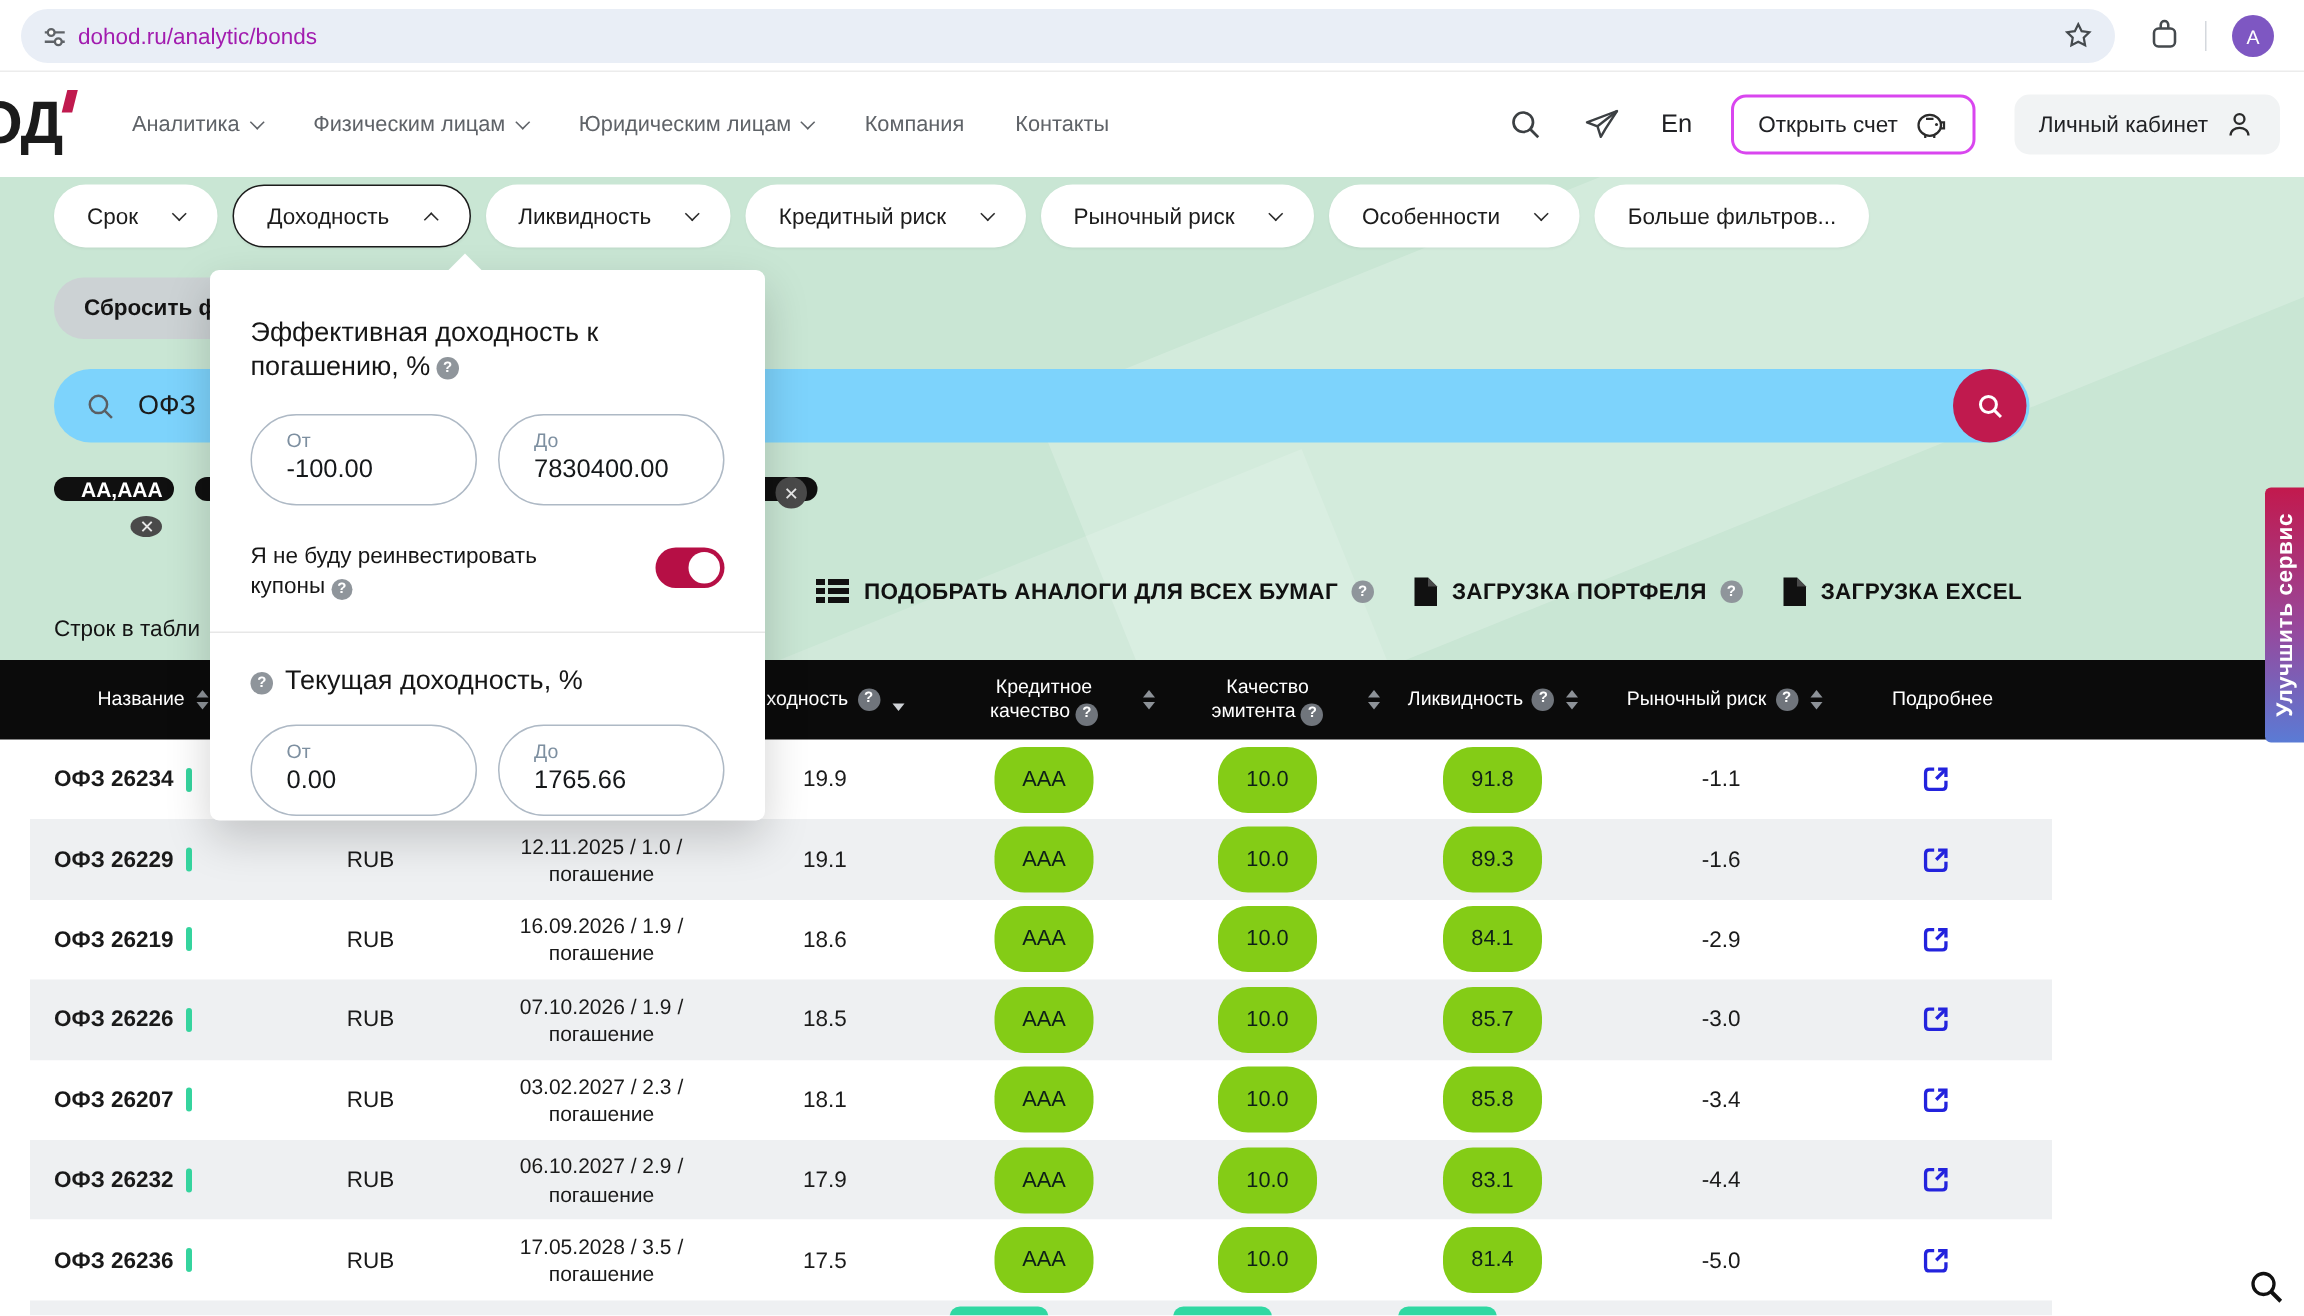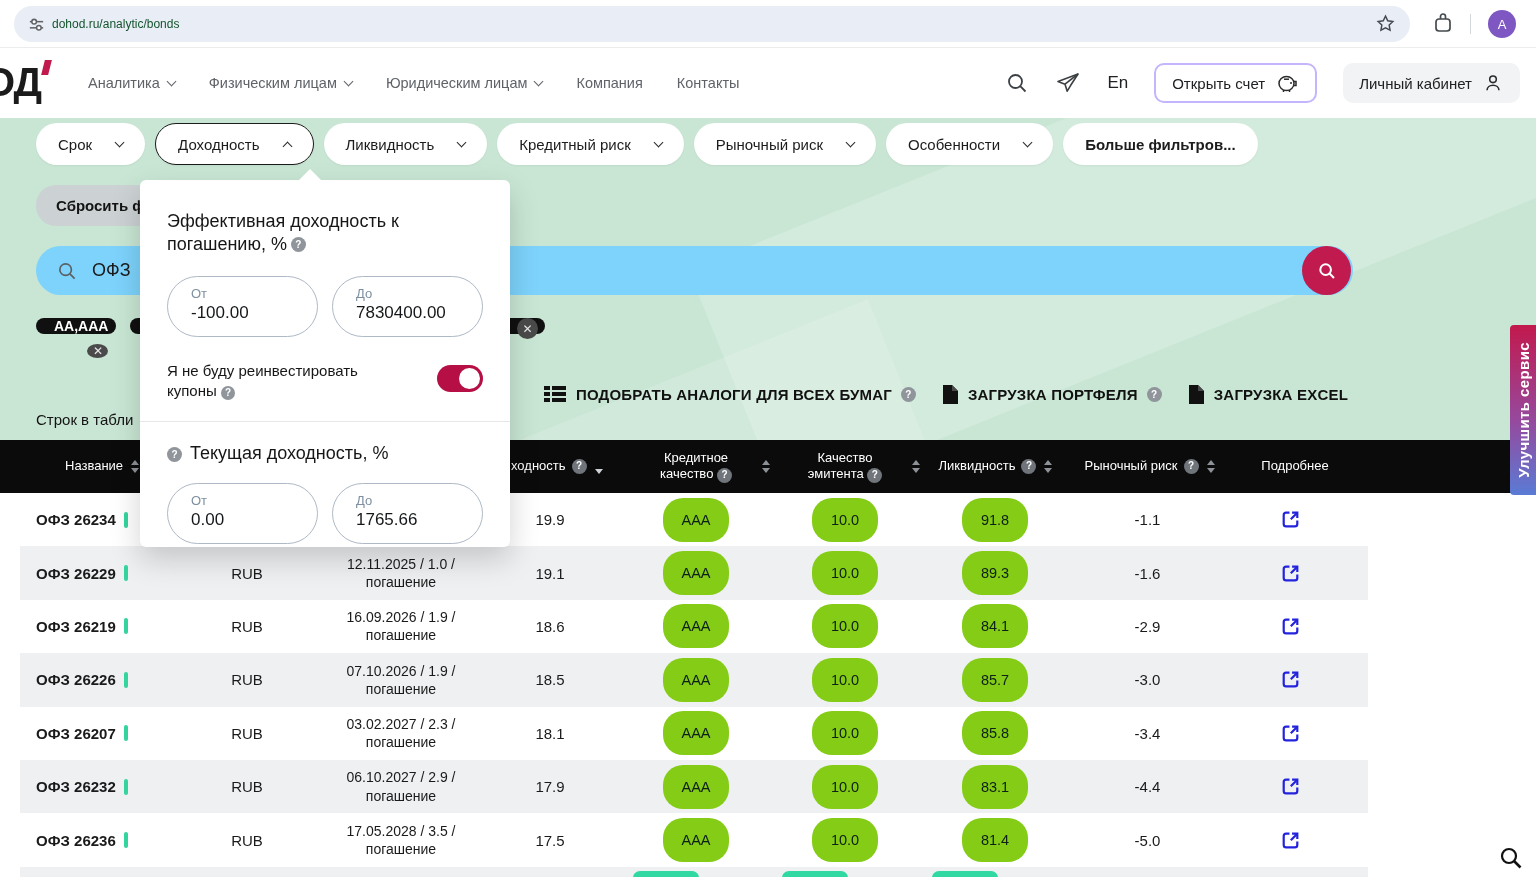--- a/index.html
+++ b/index.html
@@ -3,51 +3,51 @@
 <meta charset="utf-8">
 <style>
   * { margin:0; padding:0; box-sizing:border-box; }
   html,body { background:#fff; }
   body { font-family:"Liberation Sans","DejaVu Sans",sans-serif; }
   .stage { position:relative; width:1536px; height:877px; overflow:hidden; background:#fff; }
 
   
   .chrome { position:absolute; left:0; top:0; width:1536px; height:48px; background:#fff; border-bottom:1px solid #ececec; z-index:70; }
   .addr { position:absolute; left:14px; top:6px; width:1396px; height:36px; border-radius:18px; background:#e9eef6; display:flex; align-items:center; }
-  .addr-url { margin-left:38px; font-size:12px; color:#14532d; }
+  .addr-url { margin-left:38px; font-size:15px; color:#a21caf; }
   .siteinfo { position:absolute; left:13px; top:9px; }
   .addr-star { position:absolute; right:14px; top:7px; }
   .ext-ic { position:absolute; left:1432px; top:11px; }
   .chrome-div { position:absolute; left:1470px; top:14px; width:1px; height:20px; background:#d4d8dd; }
   .avatar { position:absolute; left:1488px; top:10px; width:28px; height:28px; border-radius:50%; background:#7e57c2; color:#fff; font-size:13px; display:flex; align-items:center; justify-content:center; }
 
   
   .sitehdr { position:absolute; left:0; top:48px; width:1536px; height:70px; background:#fff; z-index:65; }
   .logo { position:absolute; left:-16px; top:12px; font-size:40px; font-weight:bold; color:#1b1b1b; letter-spacing:-1px; }
   .logo .tick { display:inline-block; width:7px; height:15px; background:#c01a4e; transform:skewX(-14deg); margin-left:2px; margin-bottom:18px; vertical-align:top; }
   .mainnav { position:absolute; left:88px; top:0; height:70px; display:flex; align-items:center; gap:34px; }
   .nav-item { display:flex; align-items:center; gap:8px; font-size:14.5px; color:#5f6368; cursor:pointer; }
   .chev { width:7px; height:7px; border-right:1.8px solid #5f6368; border-bottom:1.8px solid #5f6368; transform:rotate(45deg); margin-top:-4px; }
   .hdr-right { position:absolute; right:16px; top:0; height:70px; display:flex; align-items:center; gap:26px; }
   .lang { font-size:17px; color:#202124; }
-  .btn-open { display:flex; align-items:center; gap:10px; border:2px solid #c4b5fd; border-radius:10px; height:40px; padding:0 16px; font-size:15px; color:#202124; background:#fff; }
+  .btn-open { display:flex; align-items:center; gap:10px; border:2px solid #d946ef; border-radius:10px; height:40px; padding:0 16px; font-size:15px; color:#202124; background:#fff; }
   .btn-cab { display:flex; align-items:center; gap:10px; background:#f1f3f4; border-radius:10px; height:40px; padding:0 16px; font-size:15px; color:#202124; }
 
   
   .hero { position:absolute; left:0; top:118px; width:1536px; height:322px; background:#c9e6d4; overflow:hidden; }
   .stripe { position:absolute; background:rgba(255,255,255,.20); }
   .s1 { left:700px; top:-40px; width:980px; height:250px; transform:rotate(-22deg); }
   .s2 { left:360px; top:280px; width:560px; height:170px; transform:rotate(-22deg); background:rgba(255,255,255,.15); }
 
   .pillrow { position:absolute; left:36px; top:5px; display:flex; gap:10px; }
   .fpill { height:42px; border-radius:21px; background:#fff; display:flex; align-items:center; gap:24px; padding:0 22px; font-size:15px; color:#1c1c1c; box-shadow:0 1px 2px rgba(0,0,0,.05); }
   .fpill .chev { border-color:#2a2a2a; }
   .fpill.open { border:1.5px solid #1c1c1c; }
   .fpill.open .chev { transform:rotate(-135deg); margin-top:4px; }
-  .fpill.bold { font-weight:bold; }
+  .fpill.bold { font-weight:normal; }
 
   .reset { position:absolute; left:36px; top:67px; height:41px; width:118px; border-radius:20px 0 0 20px; background:#ccd2d4; display:flex; align-items:center; padding-left:20px; font-size:15px; font-weight:bold; color:#141414; white-space:nowrap; overflow:hidden; }
 
   .searchbar { position:absolute; left:36px; top:128px; width:1317px; height:49px; border-radius:25px; background:#7dd3fc; display:flex; align-items:center; }
   .searchbar input { border:none; outline:none; background:transparent; font-size:18px; color:#1b1b1b; font-family:inherit; margin-left:14px; width:1100px; }
   .sb-icon { margin-left:20px; }
   .sb-btn { position:absolute; right:2px; top:0px; width:49px; height:49px; border-radius:50%; background:#c01a4e; display:flex; align-items:center; justify-content:center; border:none; }
 
   .tag { position:absolute; height:16px; background:#101010; border-radius:17px; color:#fff; font-size:14px; font-weight:bold; display:flex; align-items:flex-end;flex-direction:column; }
   .tag1 { left:36px; top:200px; padding:0 8px 0 18px; gap:10px; }

